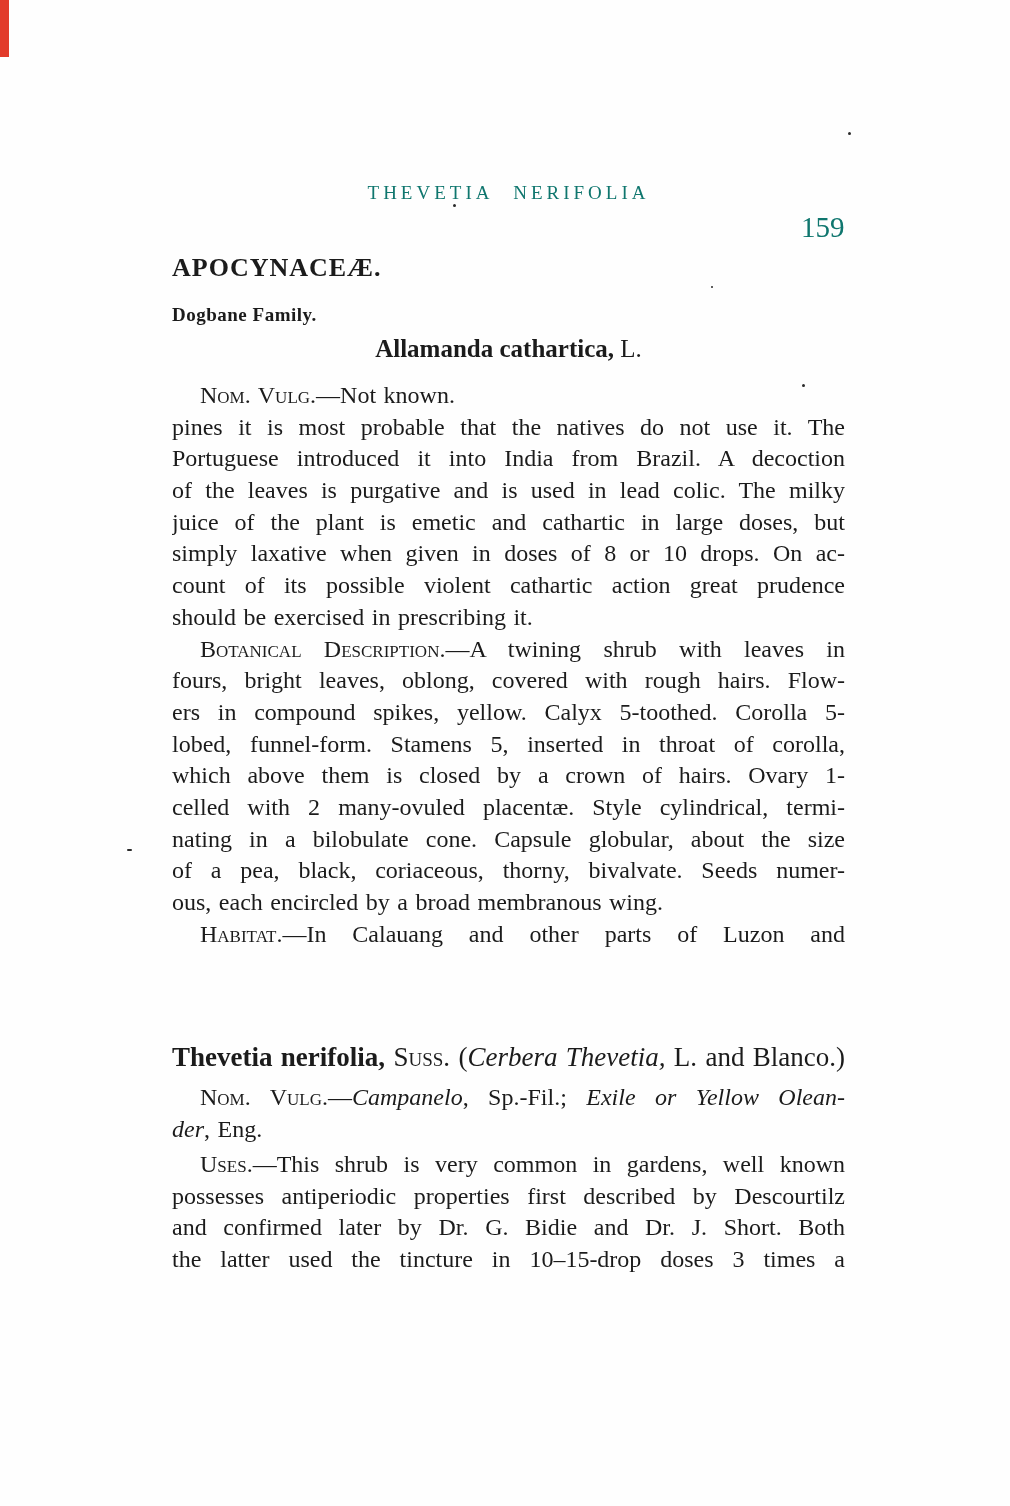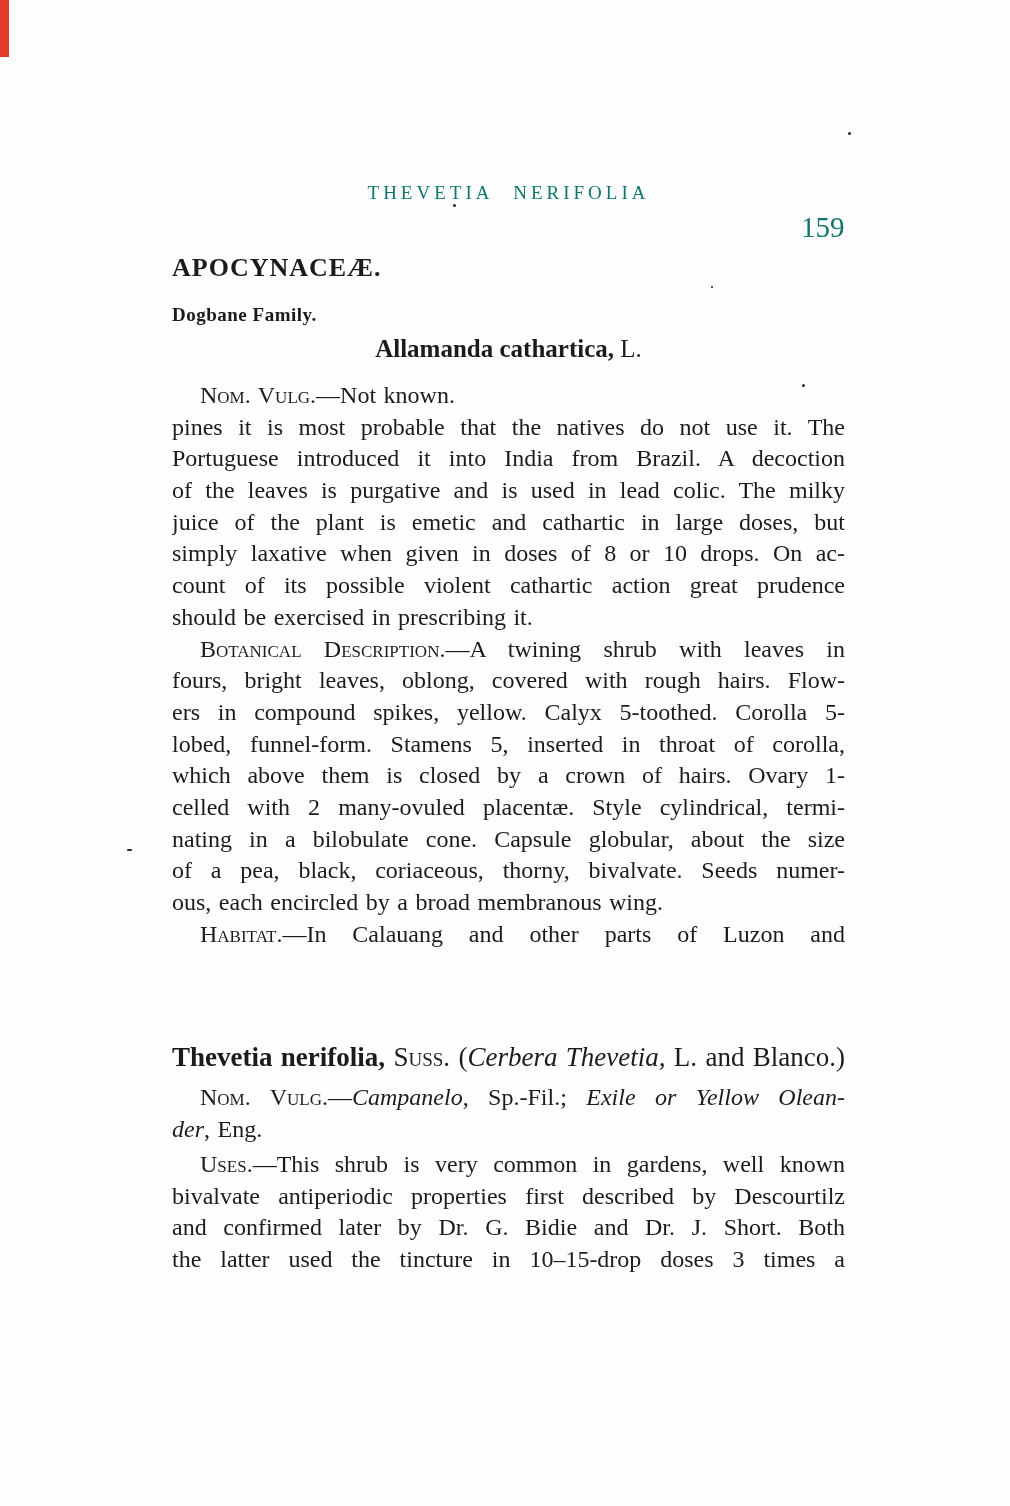--- a/index.html
+++ b/index.html
@@ -97,16 +97,16 @@
 <div class="abs col block h-species2">
     <div class="line"><span class="b">Thevetia nerifolia,</span><span> </span><span class="sc">Suss.</span><span> (</span><span class="i">Cerbera Thevetia,</span><span> L. and Blanco.)</span></div>
   </div>
 
 <div class="abs col block block2a">
     <div class="line ind"><span class="sc">Nom. Vulg.</span><span>—</span><span class="i">Campanelo</span><span>, Sp.-Fil.; </span><span class="i">Exile or Yellow Olean-</span></div>
     <div class="line end"><span class="i">der</span><span>, Eng.</span></div>
   </div>
 <div class="abs col block block2b">
     <div class="line ind"><span class="sc">Uses.</span><span>—This shrub is very common in gardens, well known</span></div>
-    <div class="line"><span>bivalvate antiperiodic properties first described by Descourtilz</span></div>
+    <div class="line"><span>possesses antiperiodic properties first described by Descourtilz</span></div>
     <div class="line"><span>and confirmed later by Dr. G. Bidie and Dr. J. Short. Both</span></div>
     <div class="line"><span>the latter used the tincture in 10–15-drop doses 3 times a</span></div>
   </div>
 
 </body></html>

